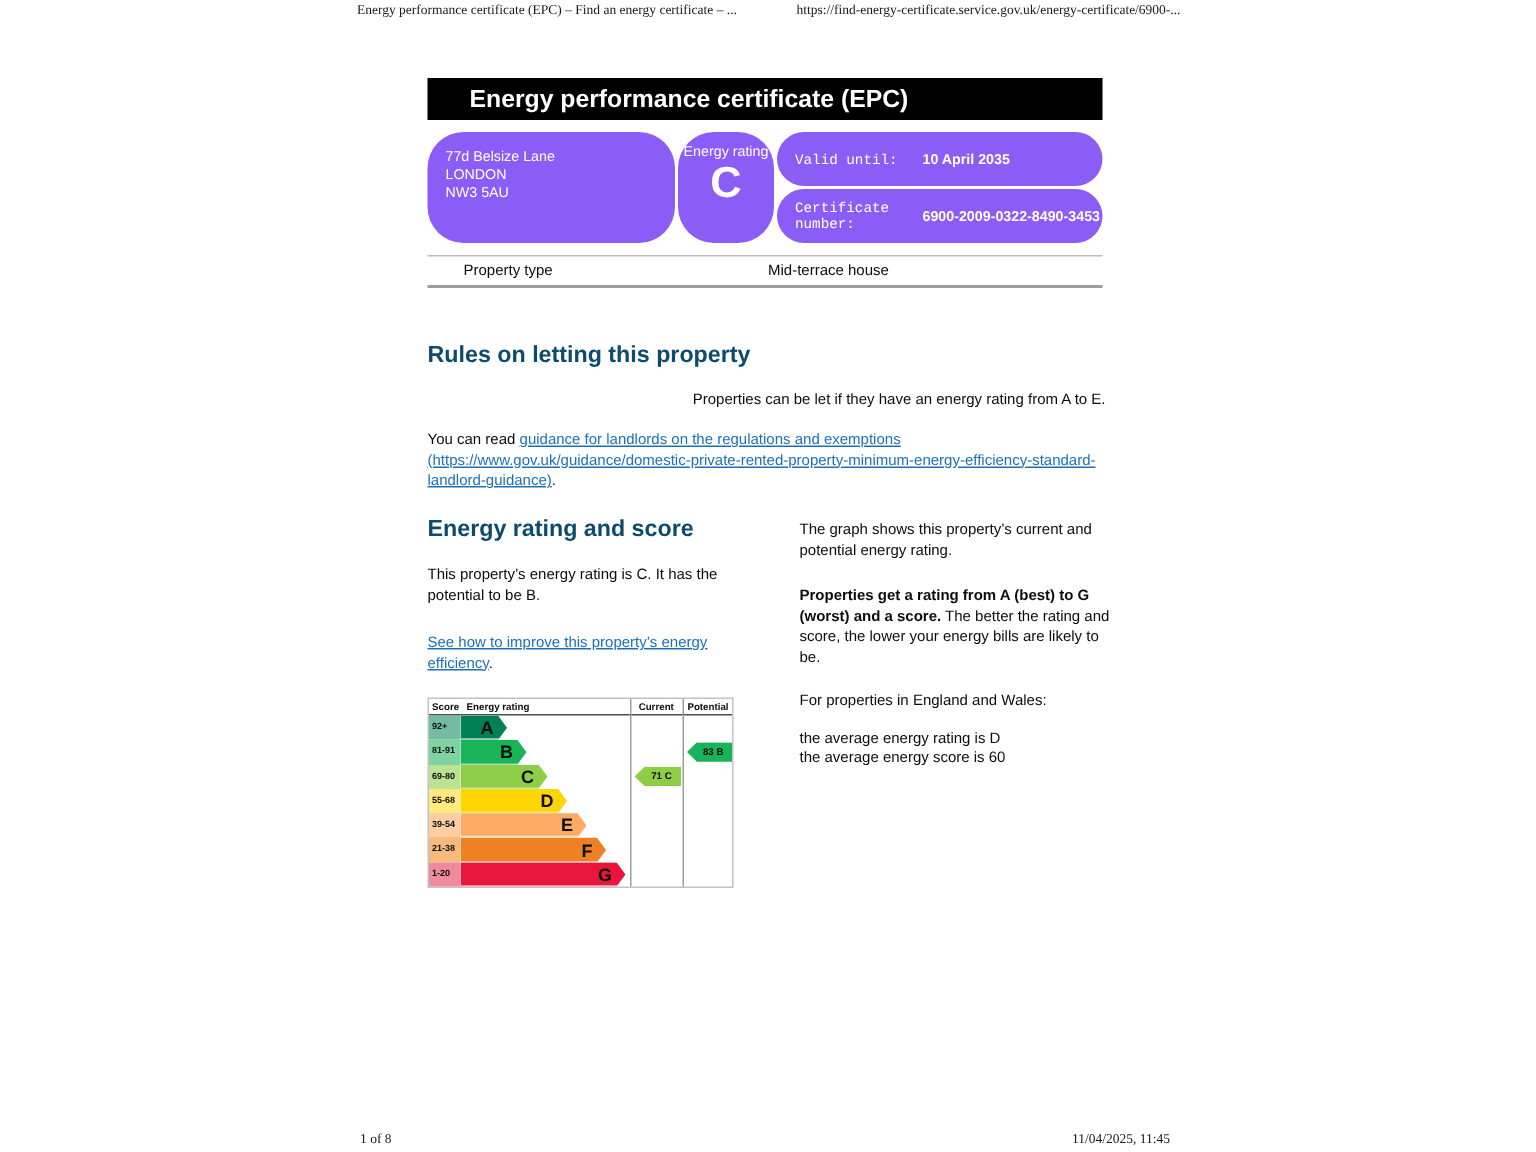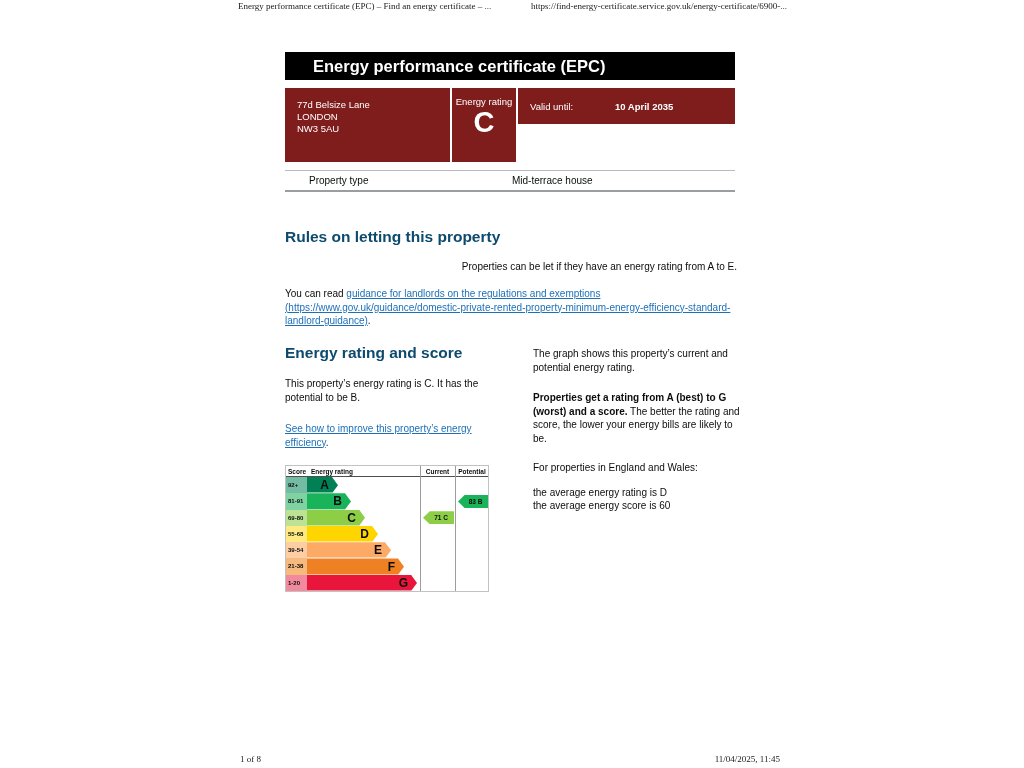--- a/index.html
+++ b/index.html
@@ -14,27 +14,27 @@
   .pf-date  { right:244px; top:754px; }
 
   
   .banner { position:absolute; left:285px; top:52px; width:450px; height:28px;
             background:#000; color:#fff; font-size:16.5px; font-weight:bold;
             line-height:28px; padding-left:28px; }
 
   
   .summary { position:absolute; left:285px; top:88px; width:450px; height:74px;
              display:grid; grid-template-columns:165px 64px 1fr; gap:2px; }
-  .blue { background:#7f1d1d; color:#fff; }
+  .blue { background:#8b5cf6; color:#fff;border-radius:24px; }
   .addr { padding:11px 0 0 12px; font-size:9.5px; line-height:12px; }
   .rating-cell { text-align:center; padding-top:8px; font-size:9.5px; line-height:11px; }
   .rating-letter { font-size:29px; font-weight:bold; line-height:30px; }
   .right-stack { display:grid; grid-template-rows:1fr 1fr; gap:2px; }
   .kv { display:flex; align-items:center; padding-left:12px; font-size:9.5px; line-height:11px; }
-  .kv .k { width:85px; flex:0 0 85px; }
+  .kv .k { width:85px; flex:0 0 85px;font-family:Liberation Mono, monospace; }
   .kv .v { font-weight:bold; }
 
   
   .prop-table { position:absolute; left:285px; top:170px; width:450px; border-bottom:2px solid #9b9ea0; }
   .prop-row { display:flex; align-items:center; height:20px; border-top:1px solid #b9bcbe; font-size:10px; }
   .prop-row .pl { width:227px; flex:0 0 227px;padding-left:24px; }
 
   .h2 { position:absolute; font-size:15.5px; font-weight:bold; color:#0c4a6e; }
   .body-text { position:absolute; font-size:10px; line-height:13.5px; color:#0b0c0c; }
   a, .link { color:#1d70b8; text-decoration:underline; cursor:pointer; }
@@ -81,20 +81,24 @@
     <div>NW3 5AU</div>
   </div>
   <div class="blue rating-cell">
     <div>Energy rating</div>
     <div class="rating-letter">C</div>
   </div>
   <div class="right-stack">
     <div class="blue kv">
       <span class="k">Valid until:</span>
       <span class="v">10 April 2035</span>
+    </div>
+    <div class="blue kv">
+      <span class="k">Certificate number:</span>
+      <span class="v">6900-2009-0322-8490-3453</span>
     </div>
   </div>
 </div>
 
 <div class="prop-table">
   <div class="prop-row">
     <span class="pl">Property type</span>
     <span>Mid-terrace house</span>
   </div>
 </div>

